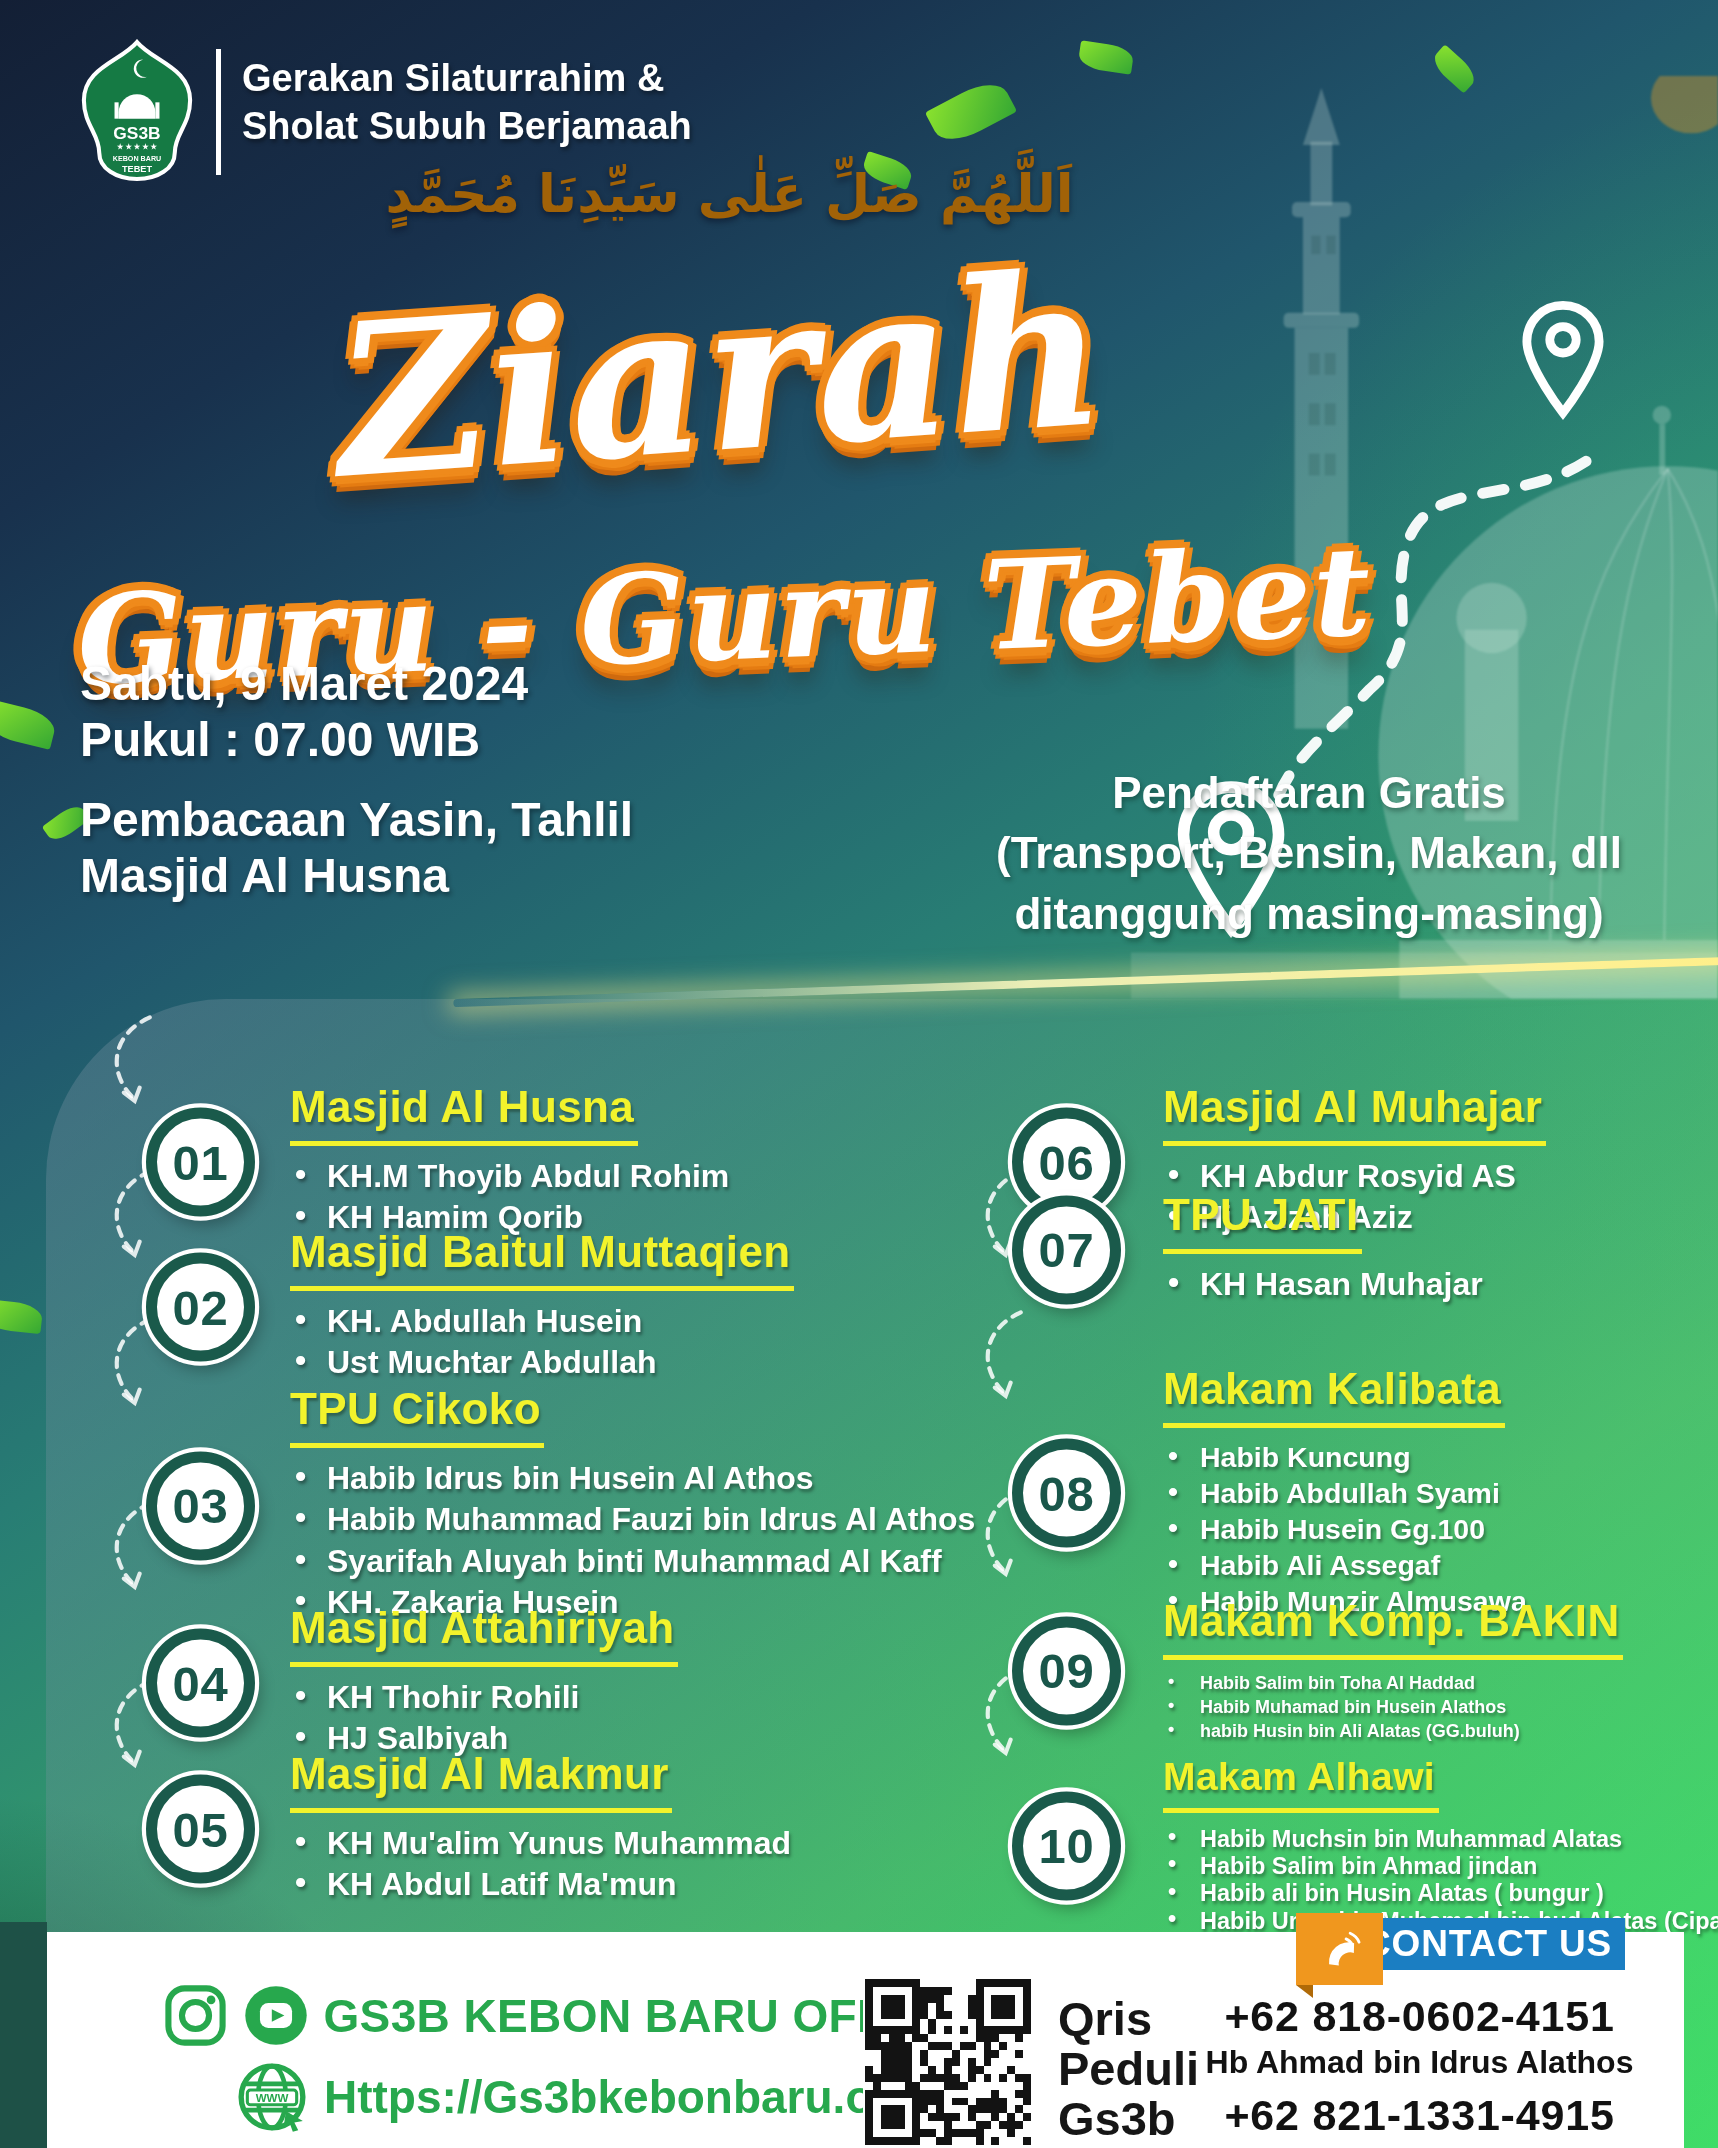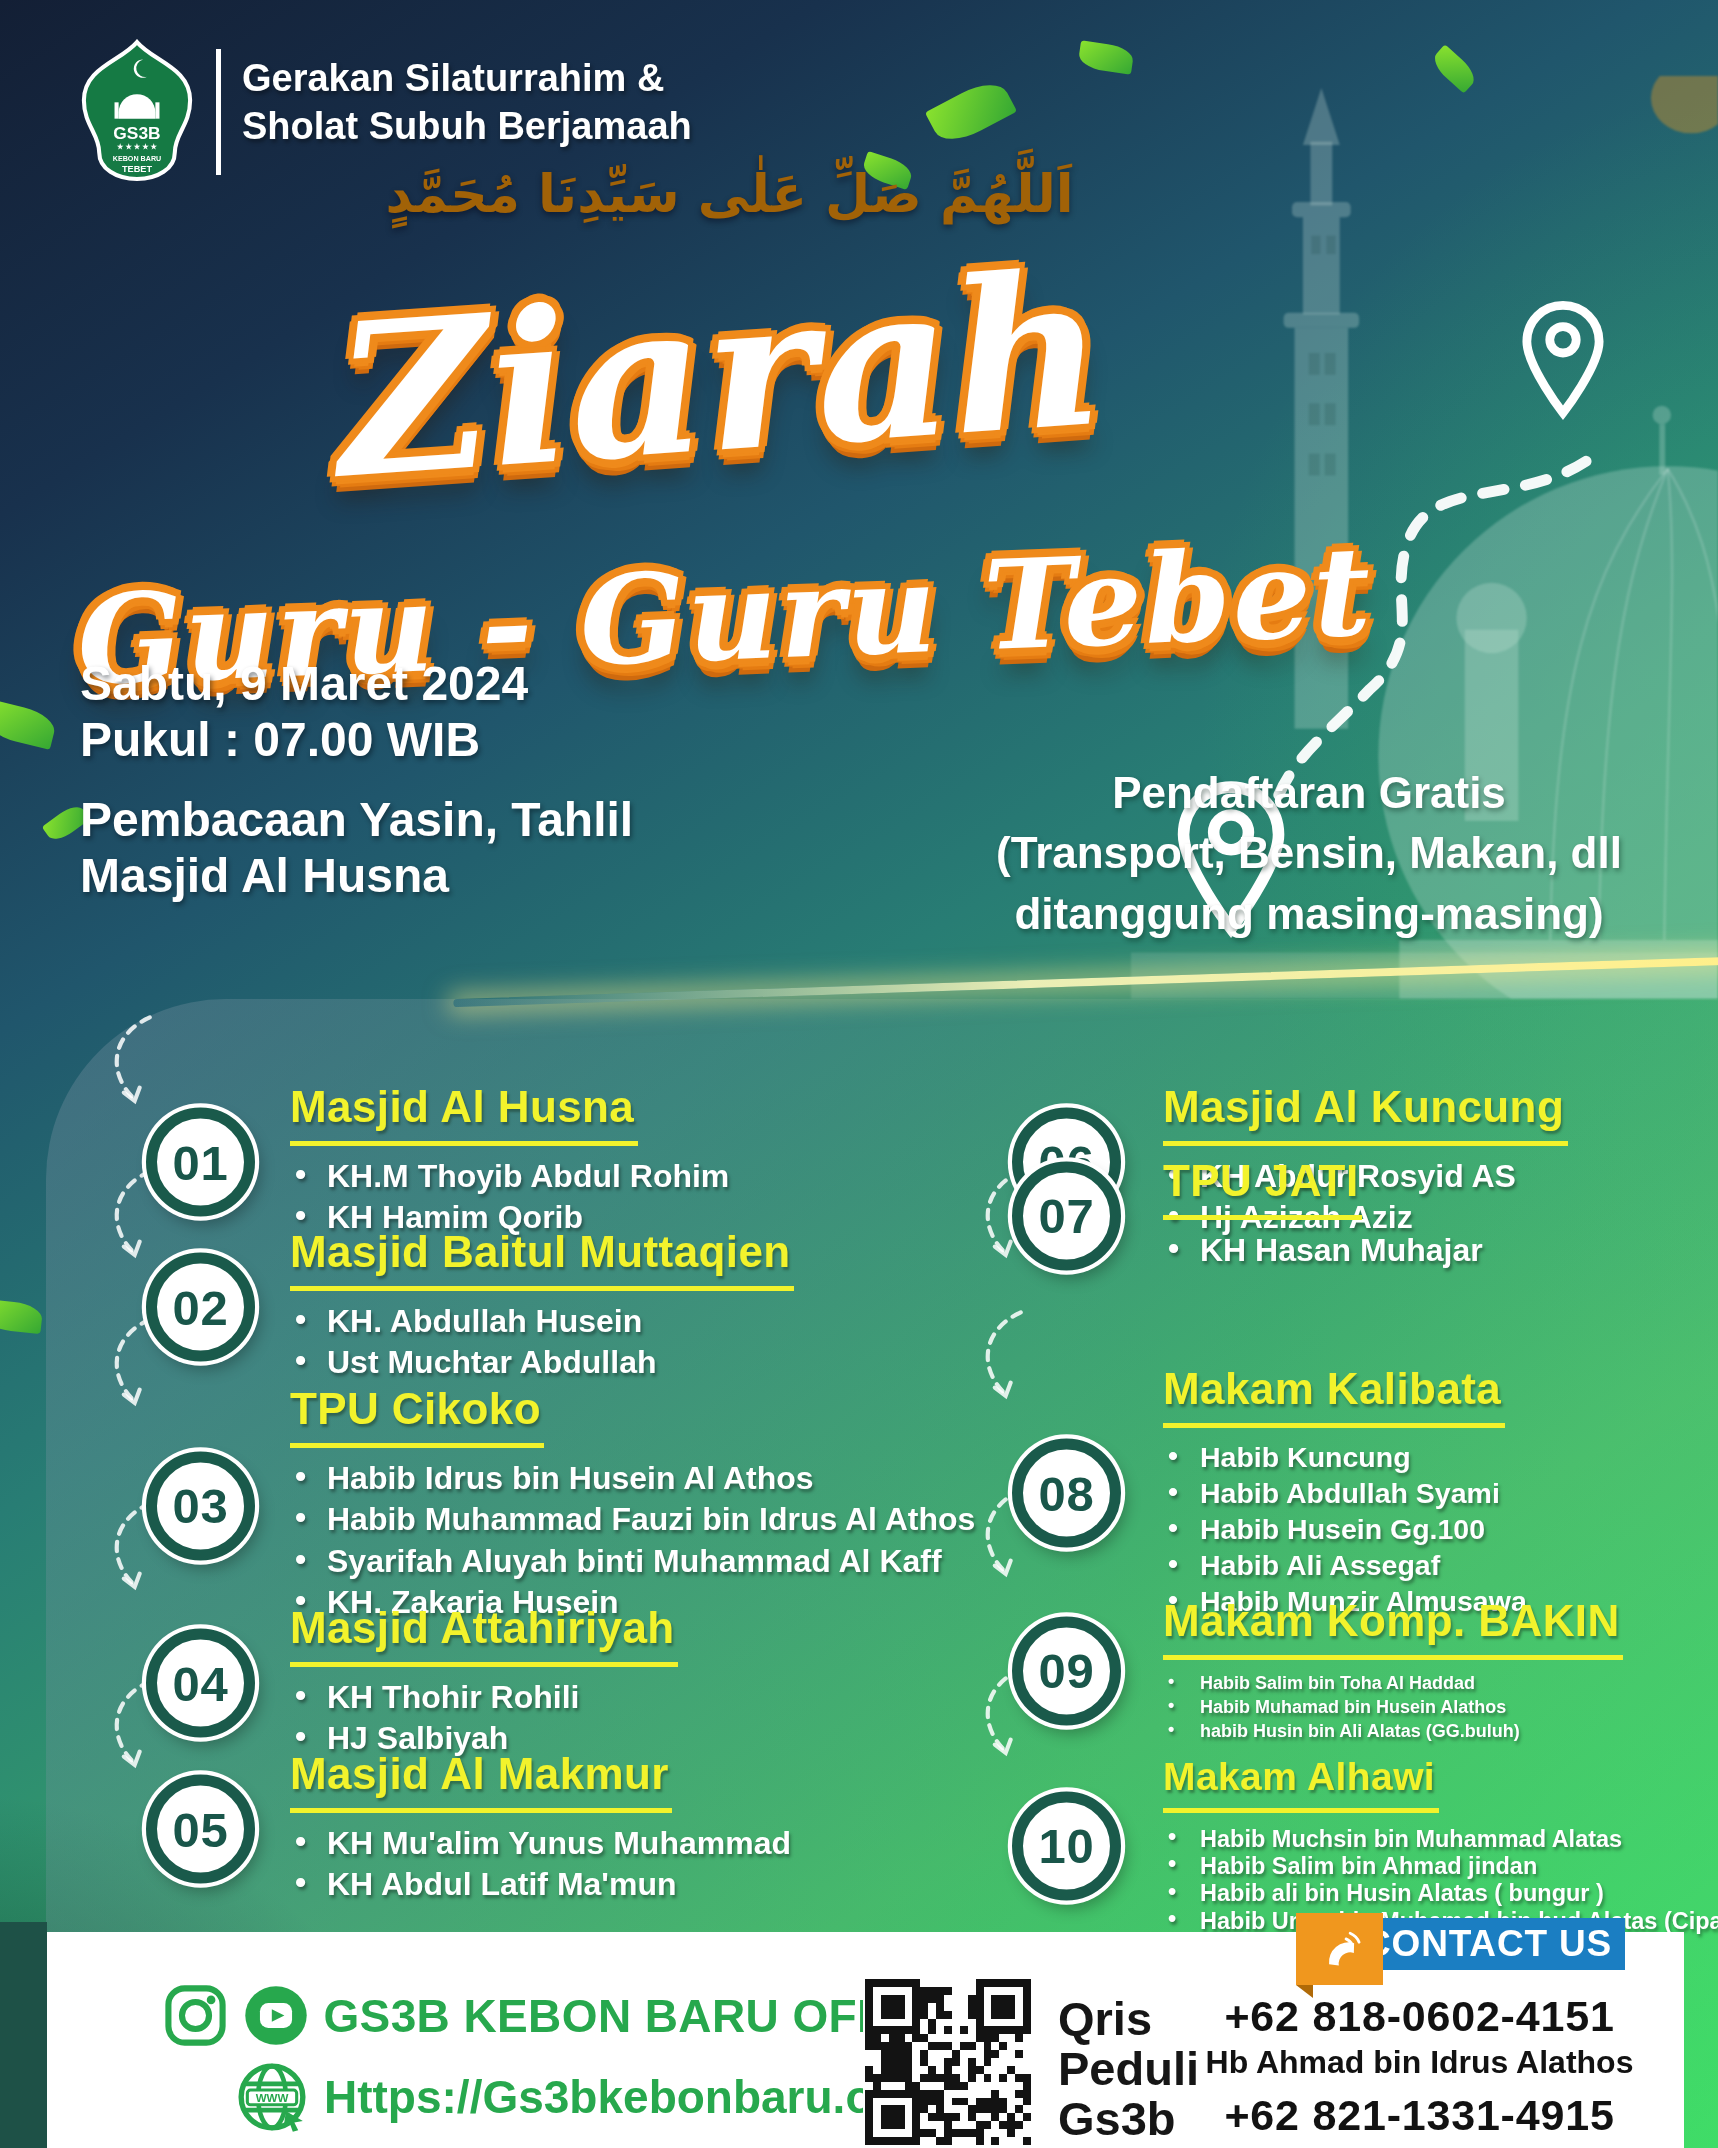--- a/index.html
+++ b/index.html
@@ -73,21 +73,21 @@
   .sz-a li{font-size:32px;margin-bottom:7.6px;}
   .sz-b li{font-size:28.5px;margin-bottom:5.9px;}
   .sz-c li{font-size:18px;margin-bottom:5px;}
   .sz-d li{font-size:23.5px;margin-bottom:2.5px;white-space:normal;width:520px;}
   .i1{left:146px;top:1082px;width:822px;}
   .i2{left:146px;top:1227px;width:822px;}
   .i3{left:146px;top:1384px;width:822px;}
   .i4{left:146px;top:1603px;width:822px;}
   .i5{left:146px;top:1749px;width:822px;}
   .i6{left:1012px;top:1082px;width:688px;}
-  .i7{left:1012px;top:1156px;width:688px;}
+  .i7{left:1012px;top:1190px;width:688px;}
   .i8{left:1012px;top:1364px;width:688px;}
   .i9{left:1012px;top:1596px;width:688px;}
   .i10{left:1012px;top:1755px;width:688px;}
   .i10 .item-title .ul{font-size:39px;text-align:center;}
 
   .conn{position:absolute;width:59px;height:92px;z-index:2;}
 
   
   .ribbon{position:absolute;left:1296px;top:1913px;width:329px;height:57px;z-index:5;}
   .ribbon .blue{position:absolute;left:55px;right:0;top:5px;bottom:0;background:#1b7ec2;
@@ -317,21 +317,21 @@
         <li>KH Abdul Latif Ma'mun</li>
       </ul>
     </div>
   </div>
 
   <div class="item i6 col-r">
     <div class="badge">
         <span>06</span>
       </div>
     <div class="content">
-      <h3 class="item-title"><span class="ul">Masjid Al Kuncung</span></h3>
+      <h3 class="item-title"><span class="ul">Masjid Al Muhajar</span></h3>
       <ul class="names sz-a">
         <li>KH Abdur Rosyid AS</li>
         <li>Hj Azizah Aziz</li>
       </ul>
     </div>
   </div>
   <div class="item i7 col-r">
     <div class="badge">
         <span>07</span>
       </div>

